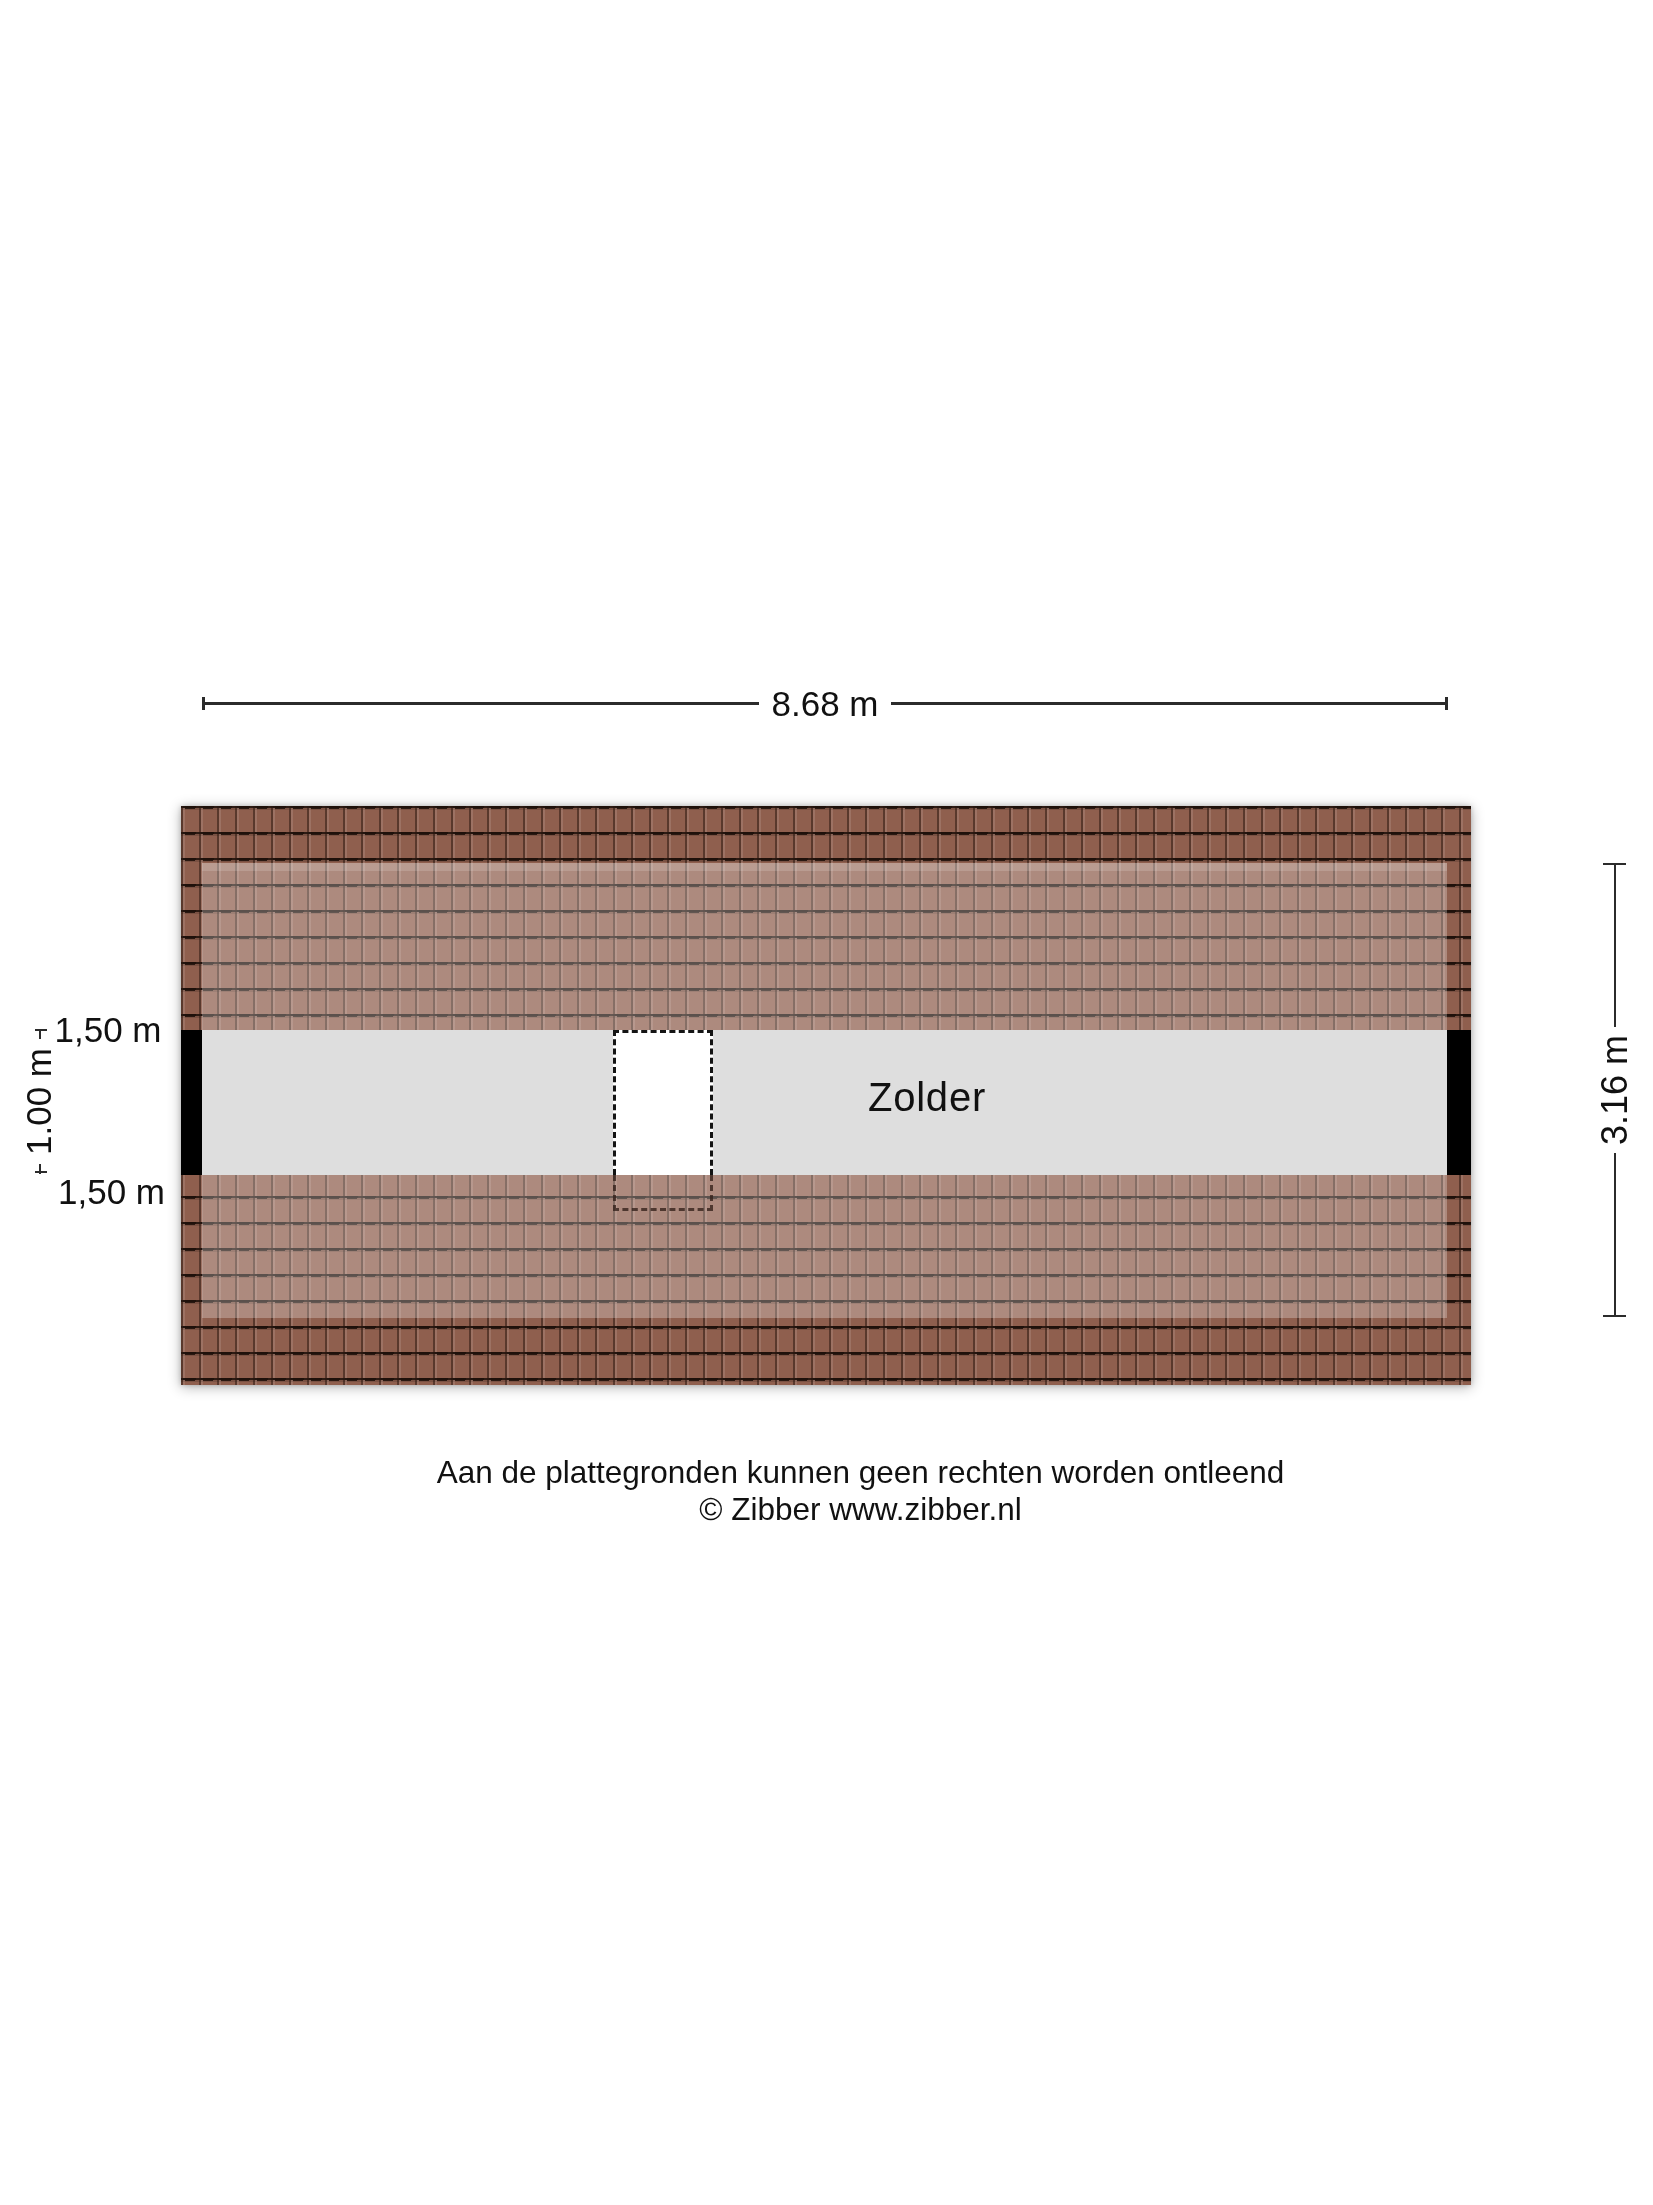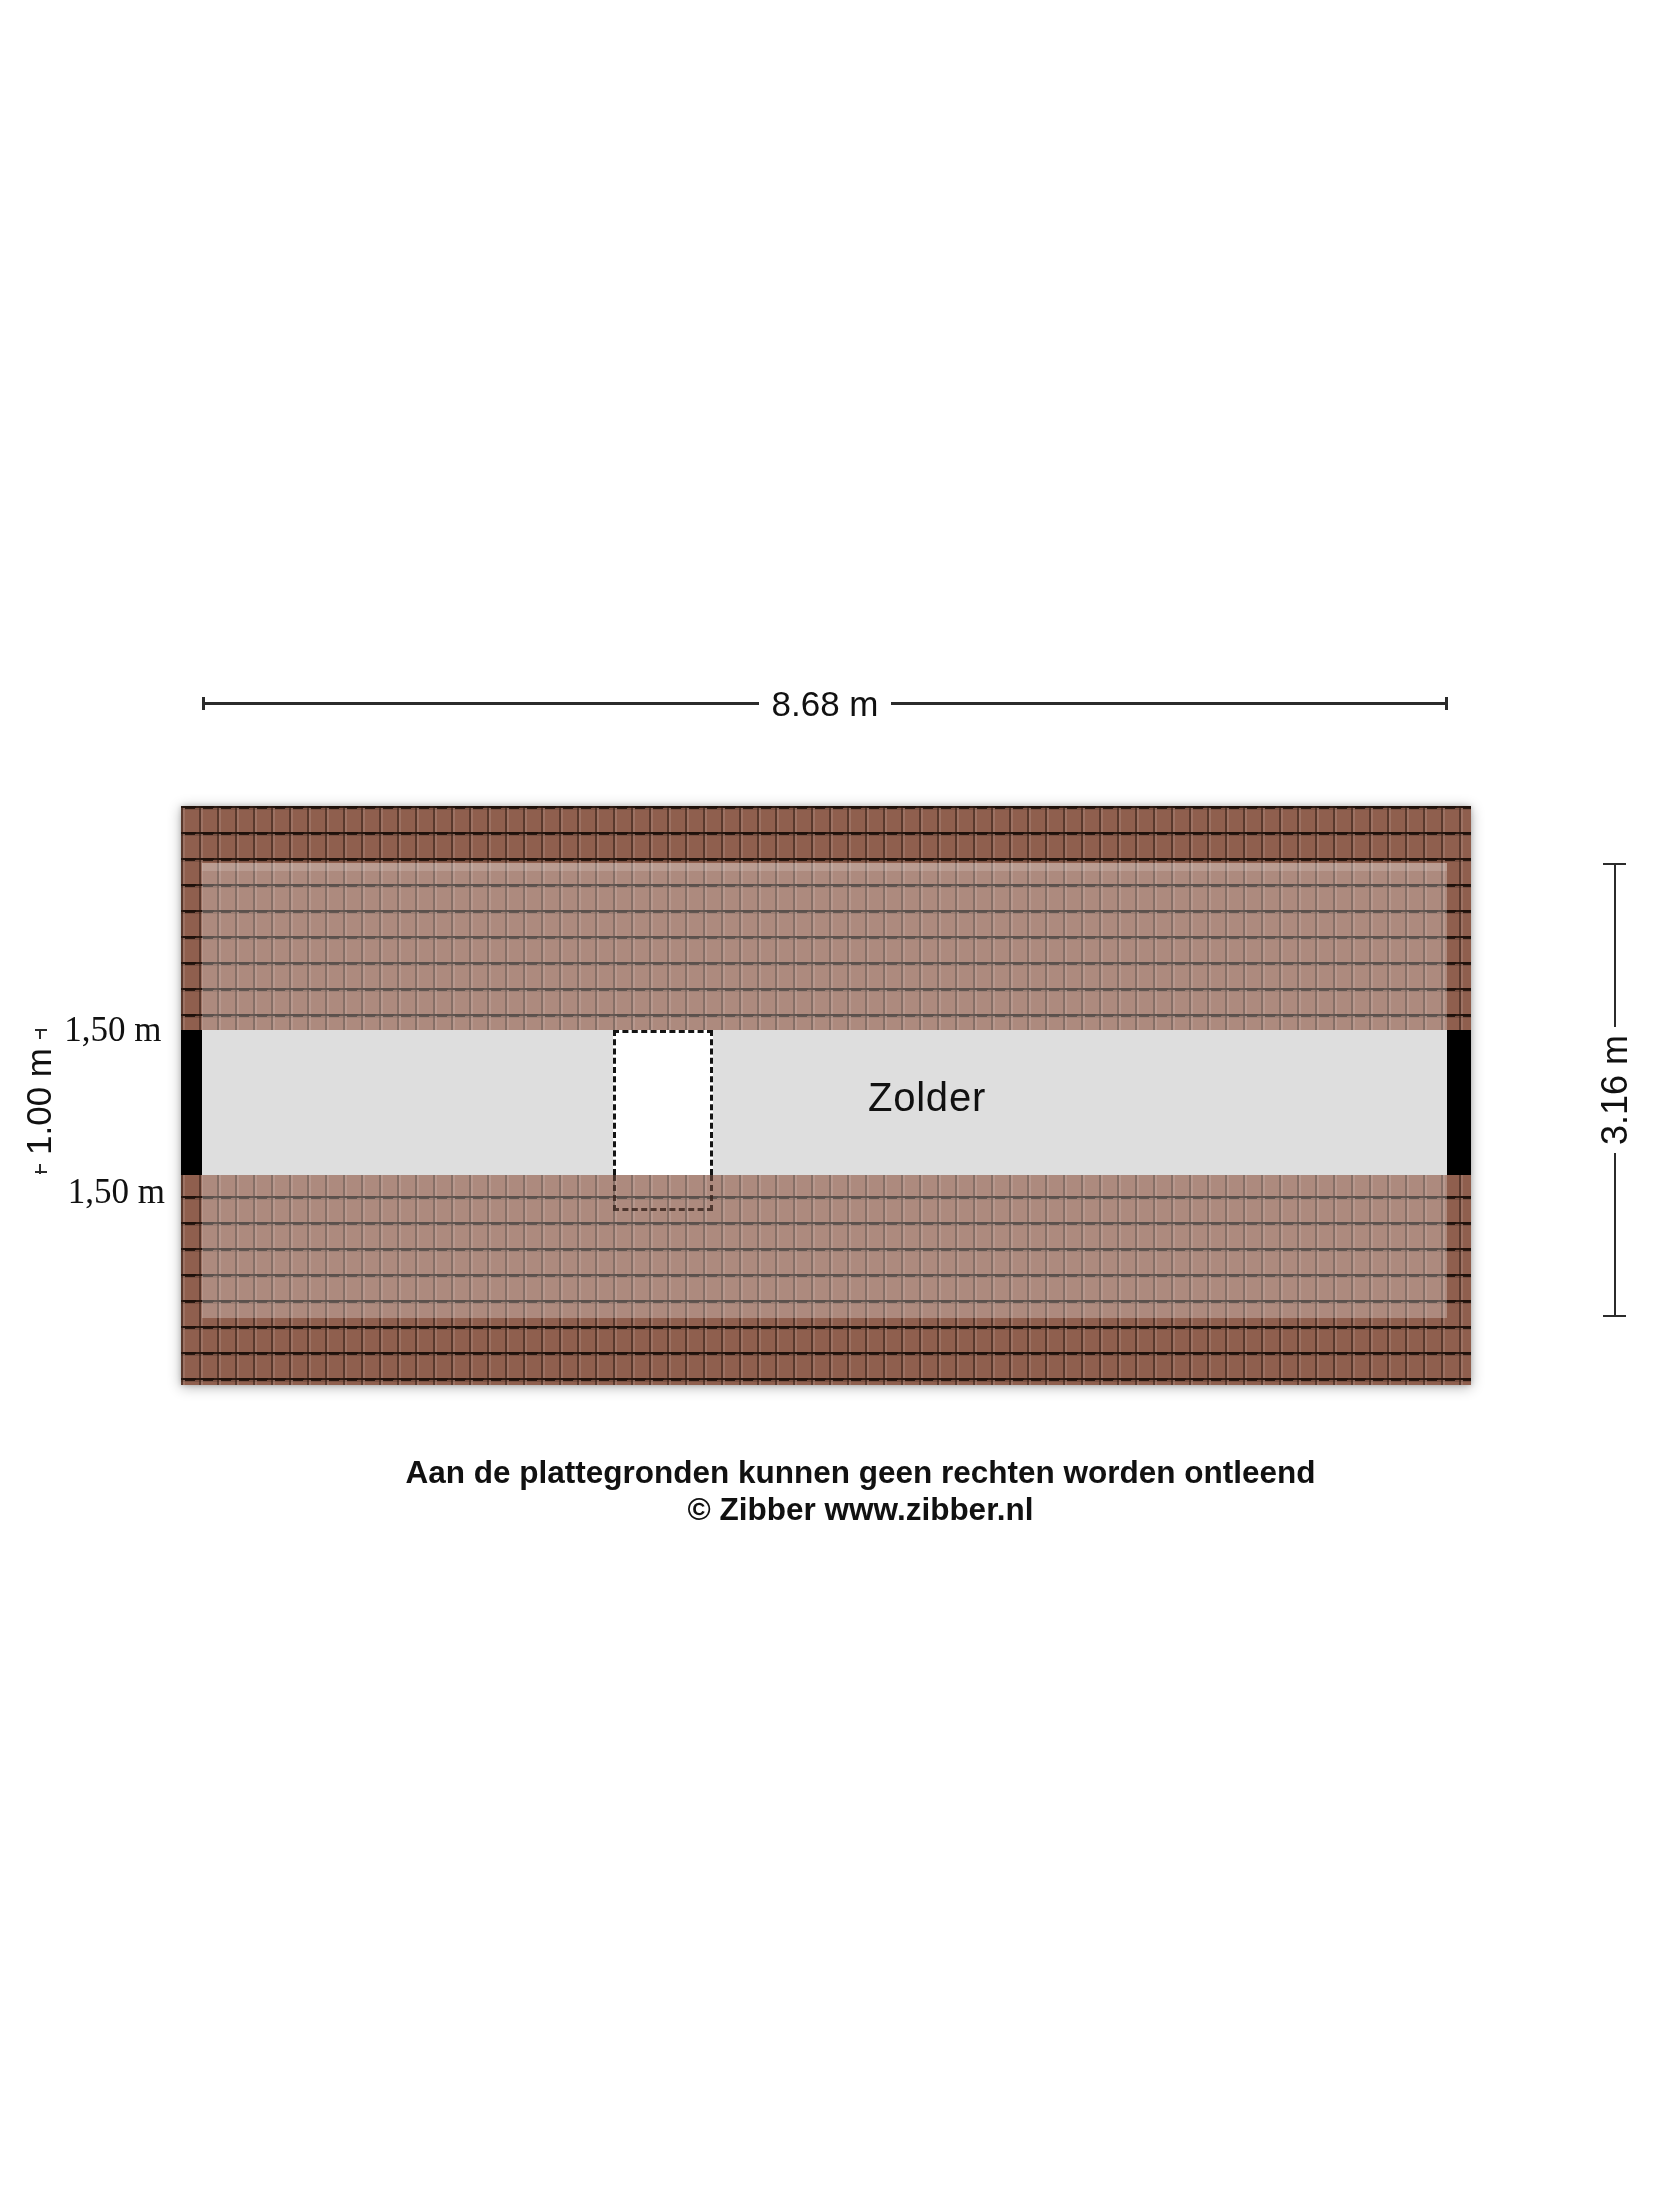--- a/index.html
+++ b/index.html
@@ -63,21 +63,21 @@
     position:absolute;left:432px;top:369px;width:100px;height:36px;
     border:3.2px dashed rgba(52,32,26,0.78);border-top:none;background:transparent;
   }
 
   .room-label{
     position:absolute;left:746px;top:291px;transform:translate(-50%,-50%);
     font-size:40px;white-space:nowrap;letter-spacing:0.8px;
   }
 
   
-  .lbl-150{position:absolute;width:130px;text-align:right;font-size:35px;white-space:nowrap;font-family:Liberation Serif, serif;}
+  .lbl-150{position:absolute;width:130px;text-align:right;font-size:35px;white-space:nowrap;}
   .lbl-150.top{left:31.5px;top:1010px;}
   .lbl-150.bottom{left:35px;top:1172px;}
 
   .vdim-label{
     position:absolute;left:17.3px;top:1029px;width:44px;height:145px;
     display:flex;align-items:center;justify-content:center;
   }
   .vtext{
     writing-mode:vertical-rl;transform:rotate(180deg);
     font-size:35px;white-space:nowrap;
@@ -95,21 +95,21 @@
   .dim-v .cap{width:23px;height:2.4px;background:var(--dim-line);flex:0 0 auto;}
   .dim-v .seg{width:2.4px;flex:1;background:var(--dim-line);}
   .dim-v .lbl{
     flex:0 0 auto;margin:7.9px 0;font-size:36px;line-height:23.6px;white-space:nowrap;
   }
   .dim-v .lbl .vtext{font-size:36px;}
 
   
   .footer{
     position:absolute;left:67px;right:0;top:1454px;text-align:center;
-    font-size:31.5px;line-height:37px;font-weight:bold;
+    font-size:31.5px;line-height:37px;
   }
 </style>
 </head>
 <body>
 
 <div class="canvas">
 
   <div class="dim-h">
     <span class="cap"></span>
     <span class="seg"></span>

